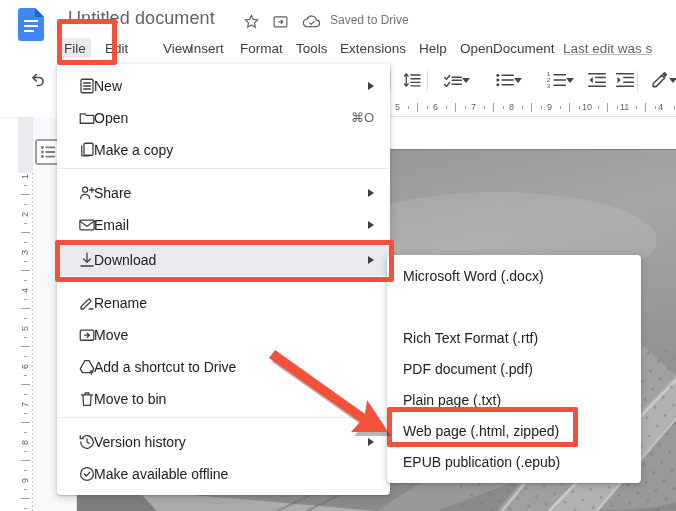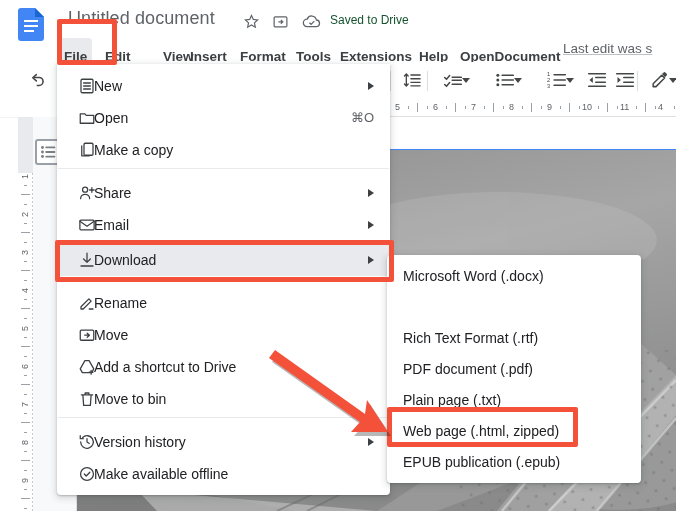--- a/index.html
+++ b/index.html
@@ -19,28 +19,27 @@
   .titlebar { position:absolute; left:0; top:0; width:676px; height:38px; }
   .docs-logo { position:absolute; left:18px; top:8px; width:26px; height:33px; }
   .doc-title {
     position:absolute; left:68px; top:8px;
     font-size:18px; color:#5f6368; letter-spacing:.1px; white-space:nowrap;
   }
   .t-icon { position:absolute; top:13px; color:#5f6368; }
   .star-icon { left:243px; }
   .movefolder-icon { left:272px; }
   .cloud-icon { left:302px; }
-  .saved-text { position:absolute; left:330px; top:13px; font-size:12px; color:#14532d; white-space:nowrap; }
+  .saved-text { position:absolute; left:330px; top:13px; font-size:12px; color:#737373; white-space:nowrap; }
 
   .menubar { position:absolute; left:0; top:38px; width:676px; height:24px; }
   .menu-item {
     position:absolute; top:0; height:20px; line-height:22px;
-    font-size:13.5px; color:#3c4043; white-space:nowrap; padding:8px 5px;
+    font-size:13.5px; color:#3c4043; white-space:nowrap; padding:0 5px;
     border-radius:4px;
-    font-weight:bold;
   }
   .menu-item.active { background:#e8eaed; }
   .lastedit {
     position:absolute; top:0; height:22px; line-height:22px;
     font-size:13.5px; color:#5f6368; white-space:nowrap;
     text-decoration:underline; text-decoration-color:#bdc1c6;
   }
 
   
   .toolbar { position:absolute; left:0; top:62px; width:676px; height:38px; background:#fff; }

